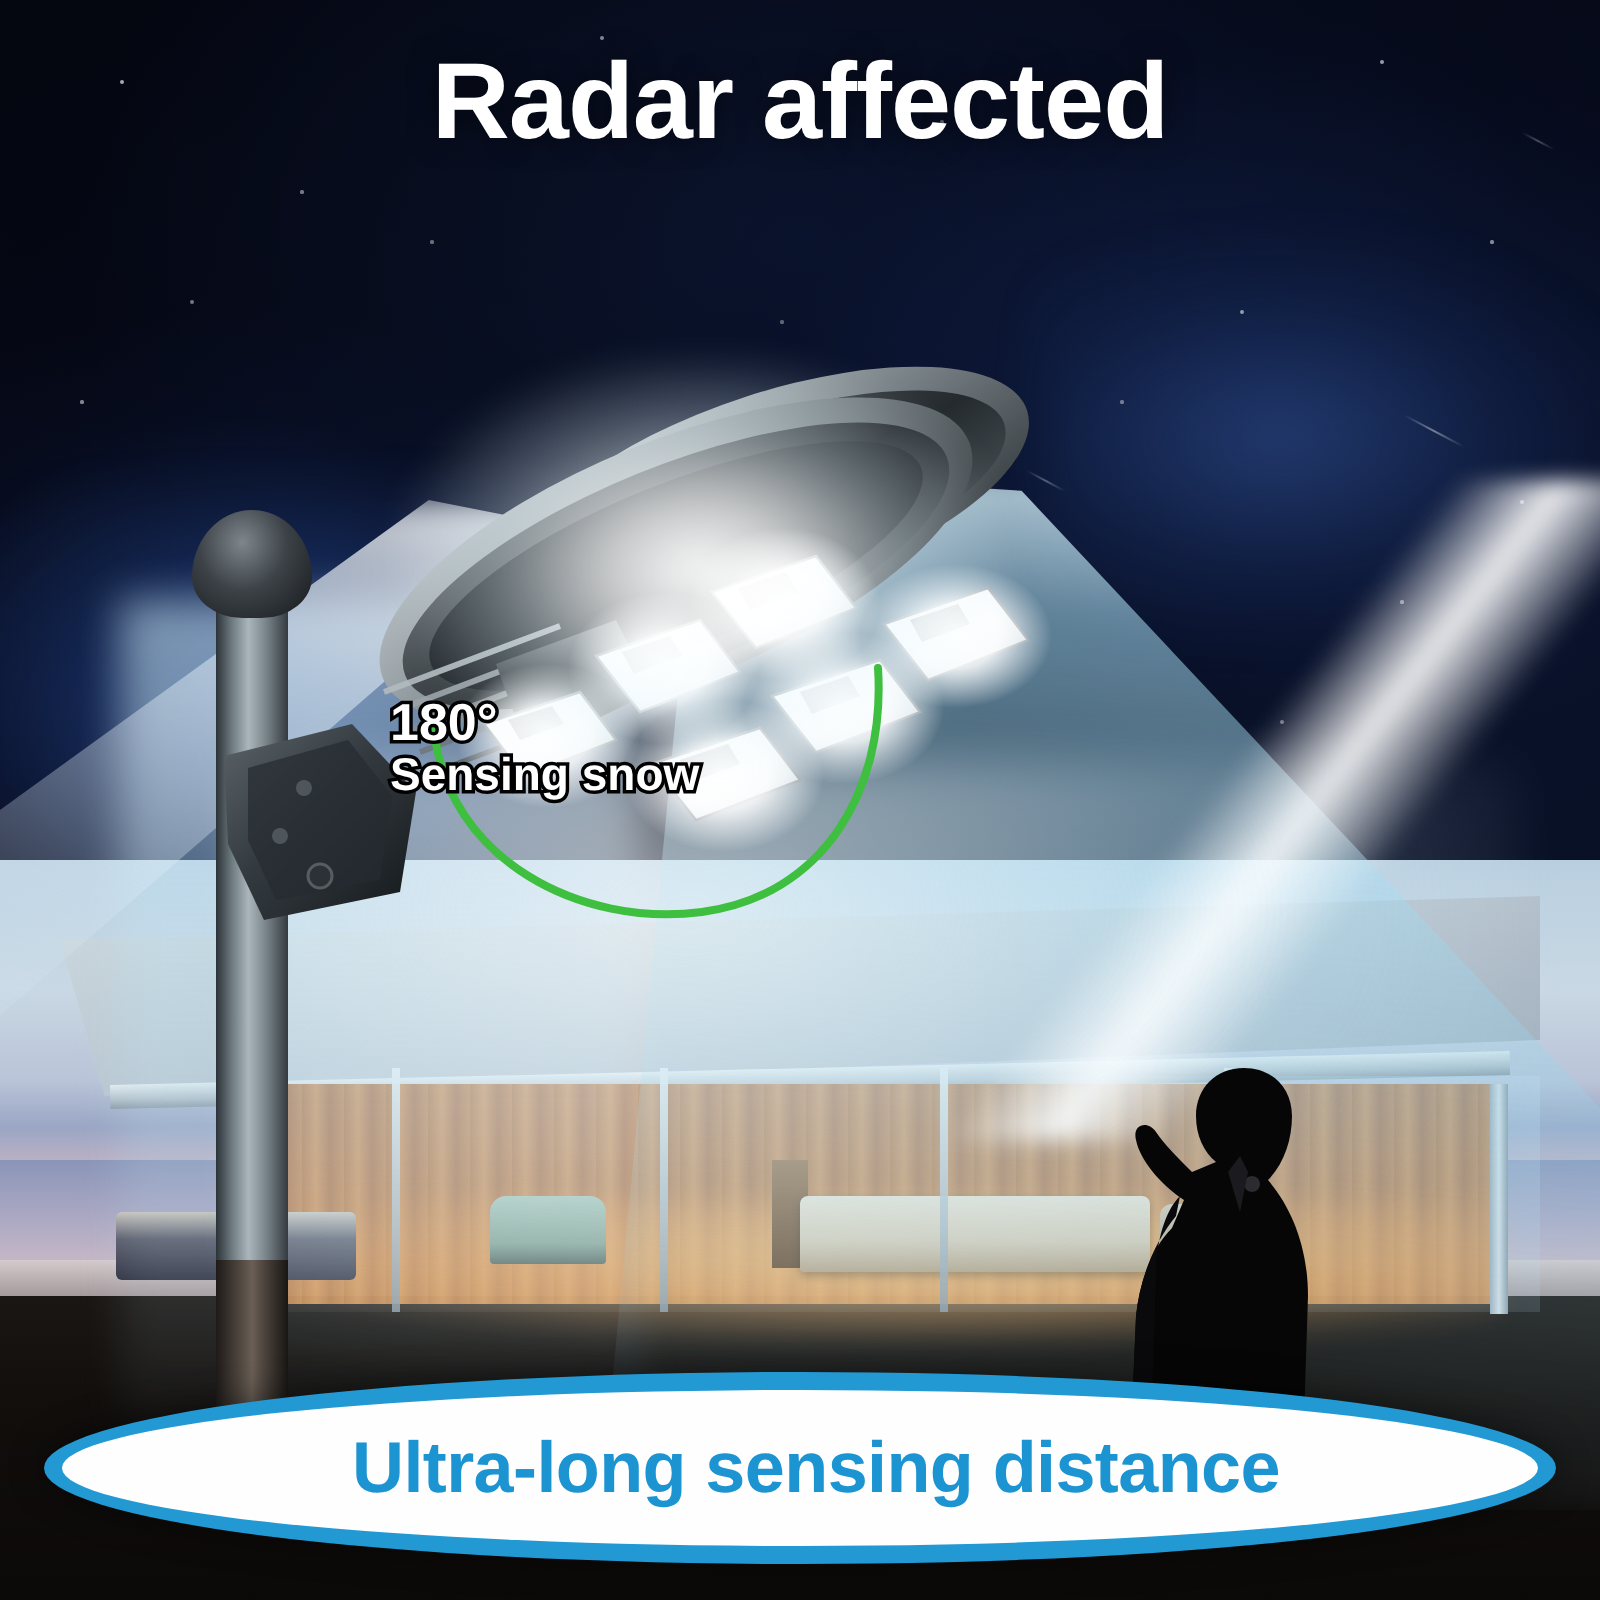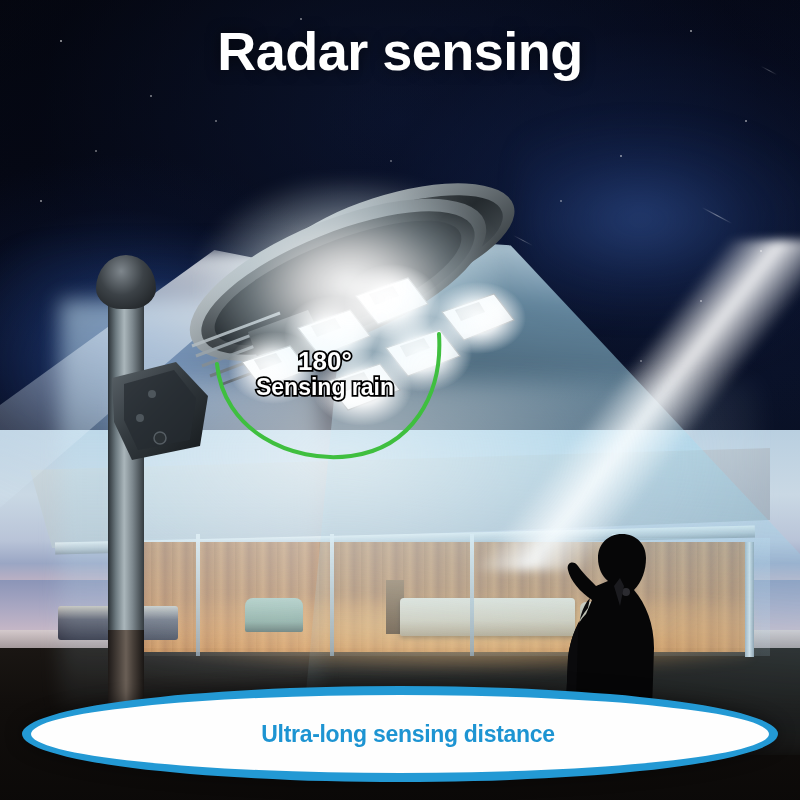--- a/index.html
+++ b/index.html
@@ -283,21 +283,20 @@
 
   
   .person { position: absolute; left: 548px; top: 528px; width: 140px; height: 185px; z-index: 30; }
 
   
   .angle-arc { position: absolute; left: 205px; top: 318px; width: 250px; height: 150px; z-index: 34; }
   .angle-label {
     position: absolute;
     left: 195px; top: 348px;
     width: 260px;
-    text-align: center;
     z-index: 36;
     color: #fff;
     font-weight: bold;
     line-height: 1.05;
     -webkit-text-stroke: 3.5px #000;
     paint-order: stroke fill;
   }
   .angle-deg { display: block; font-size: 26px; }
   .angle-txt { display: block; font-size: 23px; }
 
@@ -311,21 +310,21 @@
     border: 9px solid #2399d4;
     box-sizing: border-box;
     display: flex;
     align-items: center;
     justify-content: center;
     z-index: 45;
     box-shadow: 0 0 18px rgba(0,0,0,.45);
   }
   .banner-text {
     color: #1d94d2;
-    font-size: 23px;
+    font-size: 36px;
     font-weight: bold;
     letter-spacing: -0.3px;
     white-space: nowrap;
     margin-left: 16px;
   }
 </style>
 </head>
 <body>
 
 <div id="stage">
@@ -506,34 +505,34 @@
     <circle cx="36" cy="58" r="4" fill="#4e565c"></circle>
     <circle cx="56" cy="78" r="6" fill="#2b3135" stroke="#555d63" stroke-width="1.5"></circle>
   </svg>
 
   <svg class="angle-arc" viewBox="0 0 250 150">
     <path d="M12 46 C 18 112, 86 146, 146 138 C 206 130, 238 78, 234 16" fill="none" stroke="#3fbf3f" stroke-width="4" stroke-linecap="round"></path>
   </svg>
 
   <div class="angle-label">
     <span class="angle-deg">180°</span>
-    <span class="angle-txt">Sensing rain</span>
+    <span class="angle-txt">Sensing snow</span>
   </div>
 
   <svg class="person" viewBox="0 0 140 185">
     <path d="M74 6 C60 6, 50 16, 50 30 C50 40, 54 48, 60 53
              L48 58 C40 50, 34 44, 30 38 C26 32, 18 34, 20 42
              C22 52, 32 64, 44 72 L38 86
              C28 96, 22 112, 20 130 L18 178 L104 182
              L106 120 C106 96, 98 76, 86 62
              C94 54, 98 42, 98 30 C98 16, 88 6, 74 6 Z" fill="#060607"></path>
     <path d="M42 70 C34 78, 30 94, 30 110 L28 176 L18 178 L20 130 C22 110, 30 92, 40 80 Z" fill="#0a0a0c"></path>
     <circle cx="78" cy="64" r="4" fill="#2b2b30"></circle>
     <path d="M66 58 L72 50 L76 58 L72 78 Z" fill="#1b1b1f"></path>
   </svg>
 
-  <div class="title">Radar sensing</div>
+  <div class="title">Radar affected</div>
 
   <div class="banner">
     <span class="banner-text">Ultra-long sensing distance</span>
   </div>
 
 </div>
 
 </body></html>

